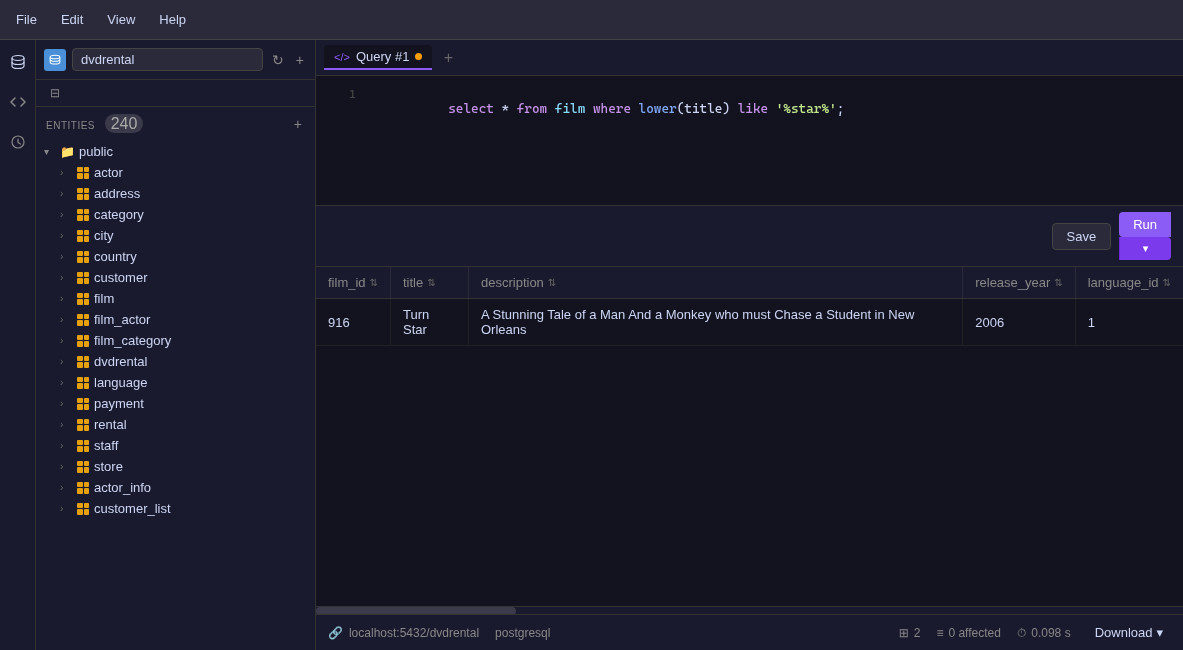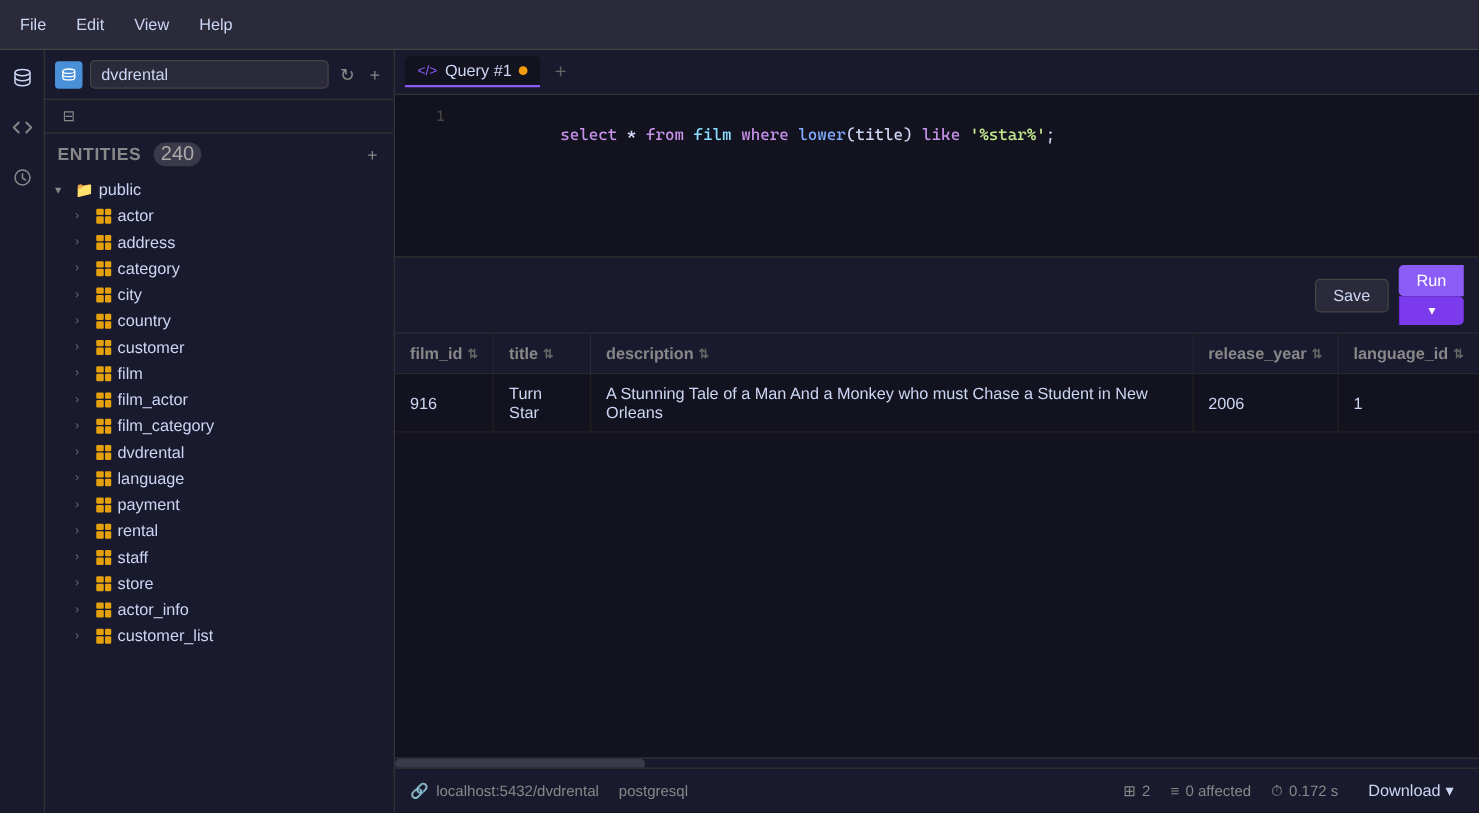--- a/index.html
+++ b/index.html
@@ -142,22 +142,22 @@
       font-size: 12px;
     }
 
     #entities-header {
       display: flex;
       align-items: center;
       justify-content: space-between;
       padding: 6px 10px;
     }
     .entities-label {
-      font-size: 14px;
-      font-weight: 700;
+      font-size: 10px;
+      font-weight: 400;
       color: #888;
       text-transform: uppercase;
       letter-spacing: 0.5px;
     }
     .entities-count {
       background: #3a3a4a;
       color: #aaa;
       border-radius: 10px;
       padding: 1px 6px;
       font-size: 16px;
@@ -375,21 +375,20 @@
       border-bottom: 1px solid #333;
       border-right: 1px solid #2a2a3a;
       white-space: nowrap;
       cursor: pointer;
     }
     #results-table thead th:last-child { border-right: none; }
     .th-inner {
       display: flex;
       align-items: center;
       gap: 4px;
-      font-weight: bold;
     }
     .sort-icon { color: #666; font-size: 10px; }
     #results-table tbody tr {
       border-bottom: 1px solid #222;
     }
     #results-table tbody td {
       padding: 8px 12px;
       color: #cdd6f4;
       border-right: 1px solid #222;
     }
@@ -818,21 +817,21 @@
       <div class="status-section">
         <span class="status-icon">⊞</span>
         <span>2</span>
       </div>
       <div class="status-section">
         <span class="status-icon">≡</span>
         <span>0 affected</span>
       </div>
       <div class="status-section">
         <span class="status-icon">⏱</span>
-        <span>0.172 s</span>
+        <span>0.098 s</span>
       </div>
       <button class="btn-download">
         <span>Download</span>
         <span>▾</span>
       </button>
     </div>
 
   </div>
 </div>
 

